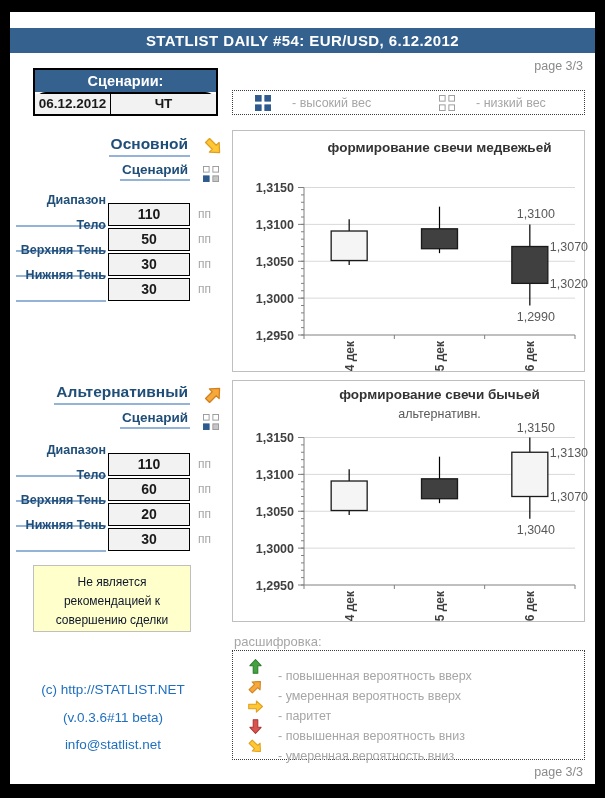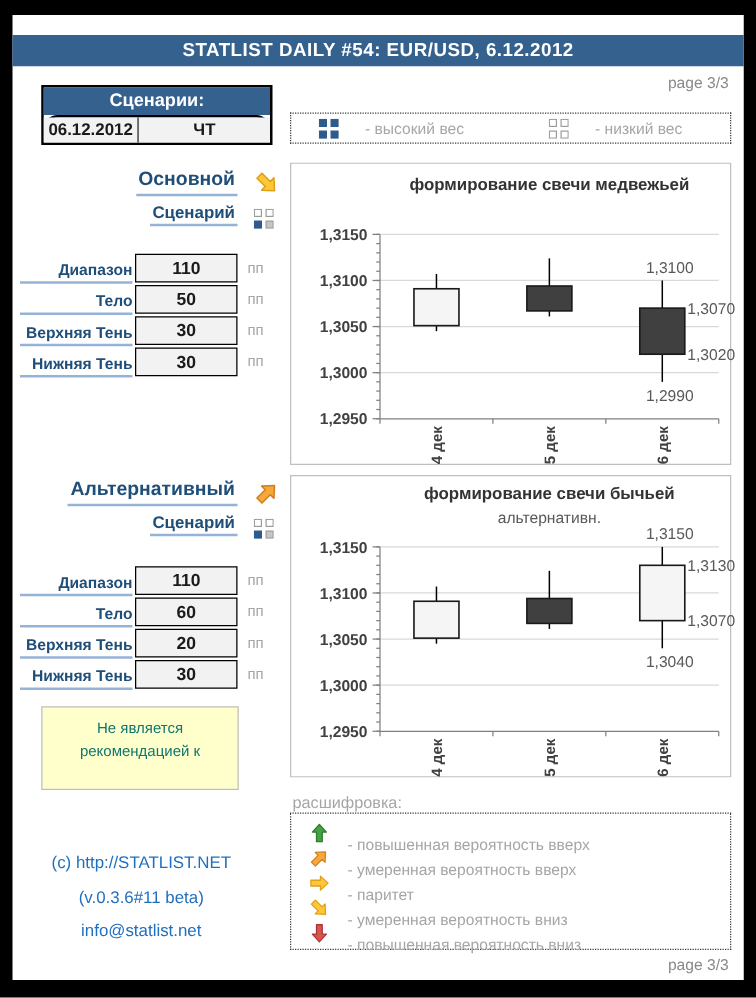--- a/index.html
+++ b/index.html
@@ -50,34 +50,34 @@
   .scen-icons.alt  { top:372px; }
   .scen-icons .icon-arrow { margin-bottom:5px; }
 
   
   .ptable { position:absolute; left:0; width:218px; }
   .ptable.main { top:191px; }
   .ptable.alt  { top:441px; }
   .prow { position:absolute; left:0; width:218px; height:25px; }
   .prow .plabel { position:absolute; right:122px; left:6px; bottom:1px; text-align:right;
     color:#1F4E79; font-weight:bold; font-size:12.5px; border-bottom:2px solid #95B3D7;
-    padding-bottom:2px; white-space:nowrap; }
+    padding-bottom:18px; white-space:nowrap; }
   .prow .pvalue { position:absolute; left:98px; top:0; width:82px; height:23px; background:#F2F2F2;
     border:1.5px solid #000; text-align:center; font-weight:bold; font-size:14px; color:#1a1a1a;
     line-height:20px; }
   .prow .punit { position:absolute; left:188px; top:4px; color:#A6A6A6; font-size:12px; }
 
   
   .chart { position:absolute; left:222px; width:372px; height:242px; }
   .chart.c1 { top:118px; }
   .chart.c2 { top:368px; }
 
   
   .note { position:absolute; left:23px; top:553px; width:158px; height:67px; background:#FFFFCC;
-    border:1px solid #BFBFBF; color:#0f766e; font-size:12px; text-align:center; padding-top:7px;
+    border:1px solid #BFBFBF; color:#0f172a; font-size:12px; text-align:center; padding-top:7px;
     line-height:19px; }
 
   
   .decoder-label { position:absolute; left:224px; top:622px; color:#A6A6A6; font-size:13px; }
   .decoder { position:absolute; left:222px; top:638px; width:353px; height:110px;
     border:1px dotted #3c3c3c; padding-top:5px; }
   .decoder .drow { display:flex; align-items:center; height:20px; padding-left:14px; gap:14px; }
   .decoder .drow .icon-arrow { width:17px; height:17px; }
   .decoder .drow .dlabel { color:#A6A6A6; font-size:12.5px;margin-top:19px; }
 
@@ -337,20 +337,21 @@
           <text x="317.8333333333333" y="121" text-anchor="start" font-size="12.5" fill="#595959" font-family="Liberation Sans, sans-serif">1,3070</text>
           <text x="303.8333333333333" y="153.6249999999992" text-anchor="middle" font-size="12.5" fill="#595959" font-family="Liberation Sans, sans-serif">1,3040</text>
           <text x="207.5" y="19" text-anchor="middle" font-size="13.5" font-weight="bold" fill="#333333" font-family="Liberation Sans, sans-serif">формирование свечи бычьей</text>
           <text x="207.5" y="38" text-anchor="middle" font-size="12.5" fill="#595959" font-family="Liberation Sans, sans-serif">альтернативн.</text>
         </svg>
     </div>
 
     <div class="note">
       <div>Не является</div>
       <div>рекомендацией к</div>
+      <div>совершению сделки</div>
     </div>
 
     <div class="decoder-label">расшифровка:</div>
     <div class="decoder">
       <div class="drow">
         <span class="icon-arrow">
             <svg viewBox="0 0 20 20" width="100%" height="100%">
               <path d="M2 7.3 L11 7.3 L11 3.4 L18.2 10 L11 16.6 L11 12.7 L2 12.7 Z" fill="#44A340" stroke="#2D7A2D" stroke-width="1.2" stroke-linejoin="round" transform="rotate(-90 10 10)"></path>
             </svg>
           </span>
@@ -368,32 +369,32 @@
         <span class="icon-arrow">
             <svg viewBox="0 0 20 20" width="100%" height="100%">
               <path d="M2 7.3 L11 7.3 L11 3.4 L18.2 10 L11 16.6 L11 12.7 L2 12.7 Z" fill="#FFC733" stroke="#DE9F1F" stroke-width="1.2" stroke-linejoin="round" transform="rotate(0 10 10)"></path>
             </svg>
           </span>
         <span class="dlabel">- паритет</span>
       </div>
       <div class="drow">
         <span class="icon-arrow">
             <svg viewBox="0 0 20 20" width="100%" height="100%">
-              <path d="M2 7.3 L11 7.3 L11 3.4 L18.2 10 L11 16.6 L11 12.7 L2 12.7 Z" fill="#FFC733" stroke="#DE9F1F" stroke-width="1.2" stroke-linejoin="round" transform="rotate(45 10 10)"></path>
-            </svg>
-          </span>
-        <span class="dlabel">- умеренная вероятность вниз</span>
+              <path d="M2 7.3 L11 7.3 L11 3.4 L18.2 10 L11 16.6 L11 12.7 L2 12.7 Z" fill="#D9534F" stroke="#A93434" stroke-width="1.2" stroke-linejoin="round" transform="rotate(90 10 10)"></path>
+            </svg>
+          </span>
+        <span class="dlabel">- повышенная вероятность вниз</span>
       </div>
       <div class="drow">
         <span class="icon-arrow">
             <svg viewBox="0 0 20 20" width="100%" height="100%">
-              <path d="M2 7.3 L11 7.3 L11 3.4 L18.2 10 L11 16.6 L11 12.7 L2 12.7 Z" fill="#D9534F" stroke="#A93434" stroke-width="1.2" stroke-linejoin="round" transform="rotate(90 10 10)"></path>
-            </svg>
-          </span>
-        <span class="dlabel">- повышенная вероятность вниз</span>
+              <path d="M2 7.3 L11 7.3 L11 3.4 L18.2 10 L11 16.6 L11 12.7 L2 12.7 Z" fill="#FFC733" stroke="#DE9F1F" stroke-width="1.2" stroke-linejoin="round" transform="rotate(45 10 10)"></path>
+            </svg>
+          </span>
+        <span class="dlabel">- умеренная вероятность вниз</span>
       </div>
     </div>
 
     <div class="footer">
       <div><a href="#">(c) http://STATLIST.NET</a></div>
       <div>(v.0.3.6#11 beta)</div>
       <div><a href="#">info@statlist.net</a></div>
     </div>
 
     <div class="page-num bottom">page 3/3</div>

